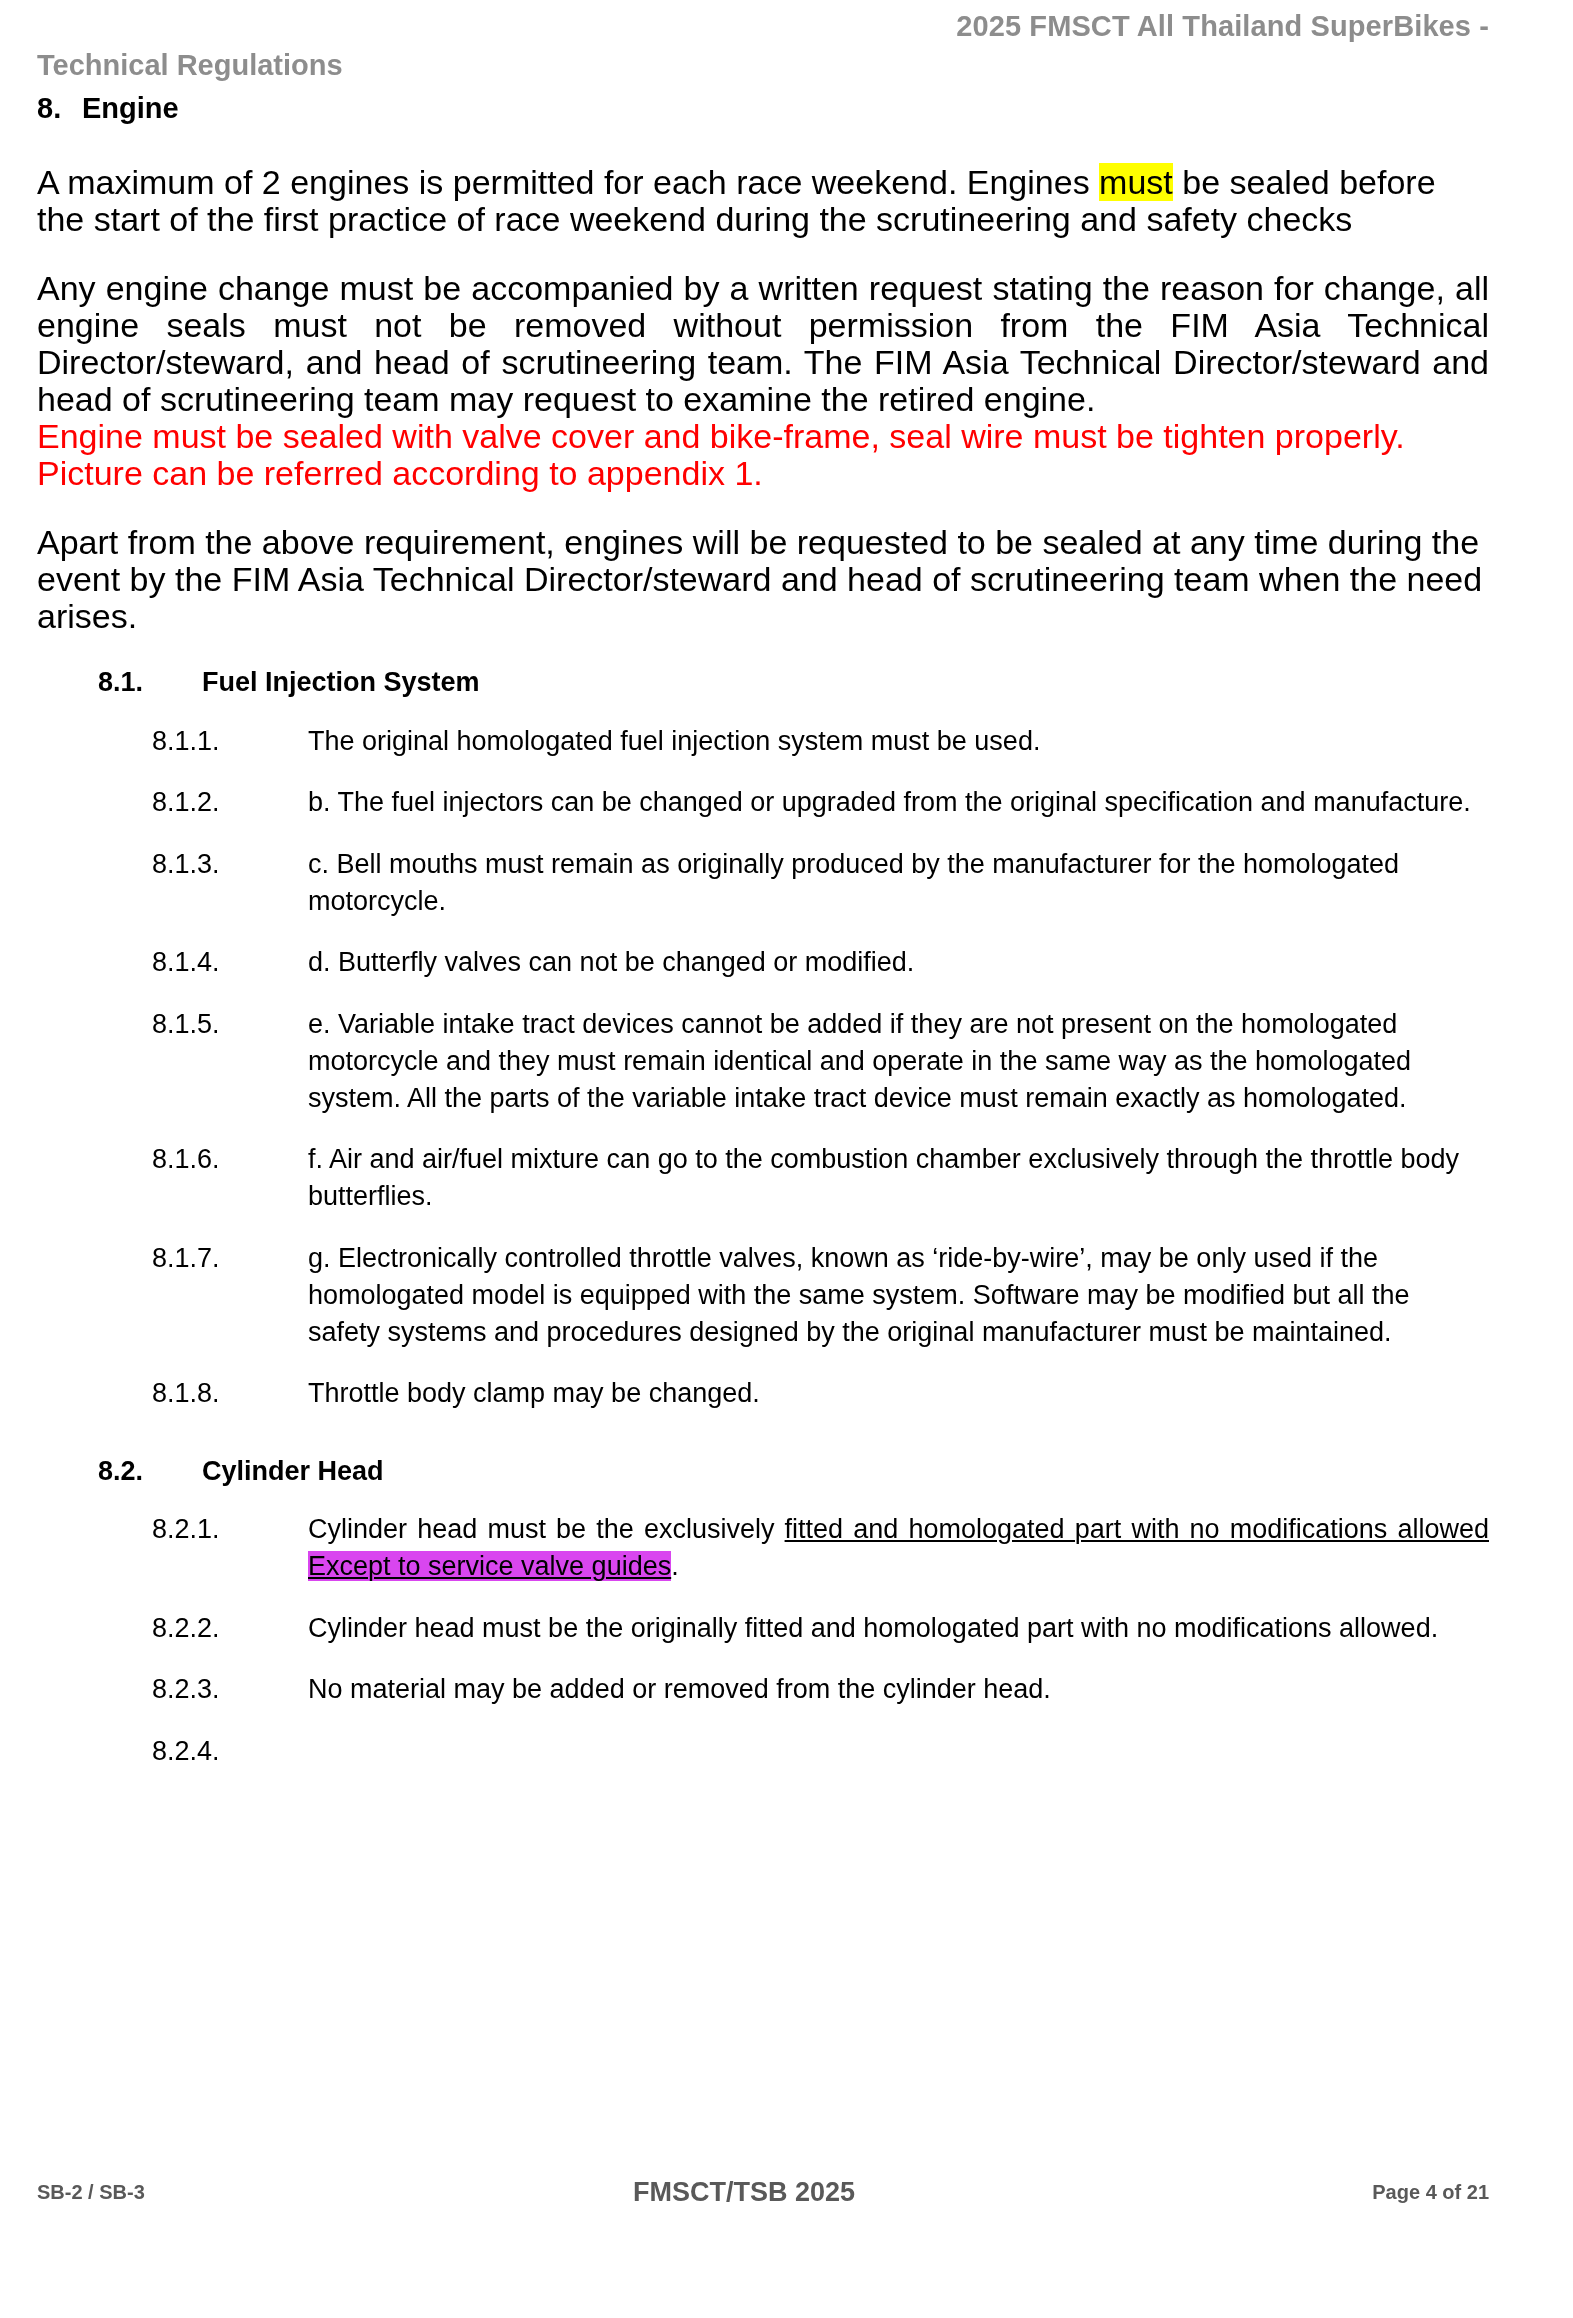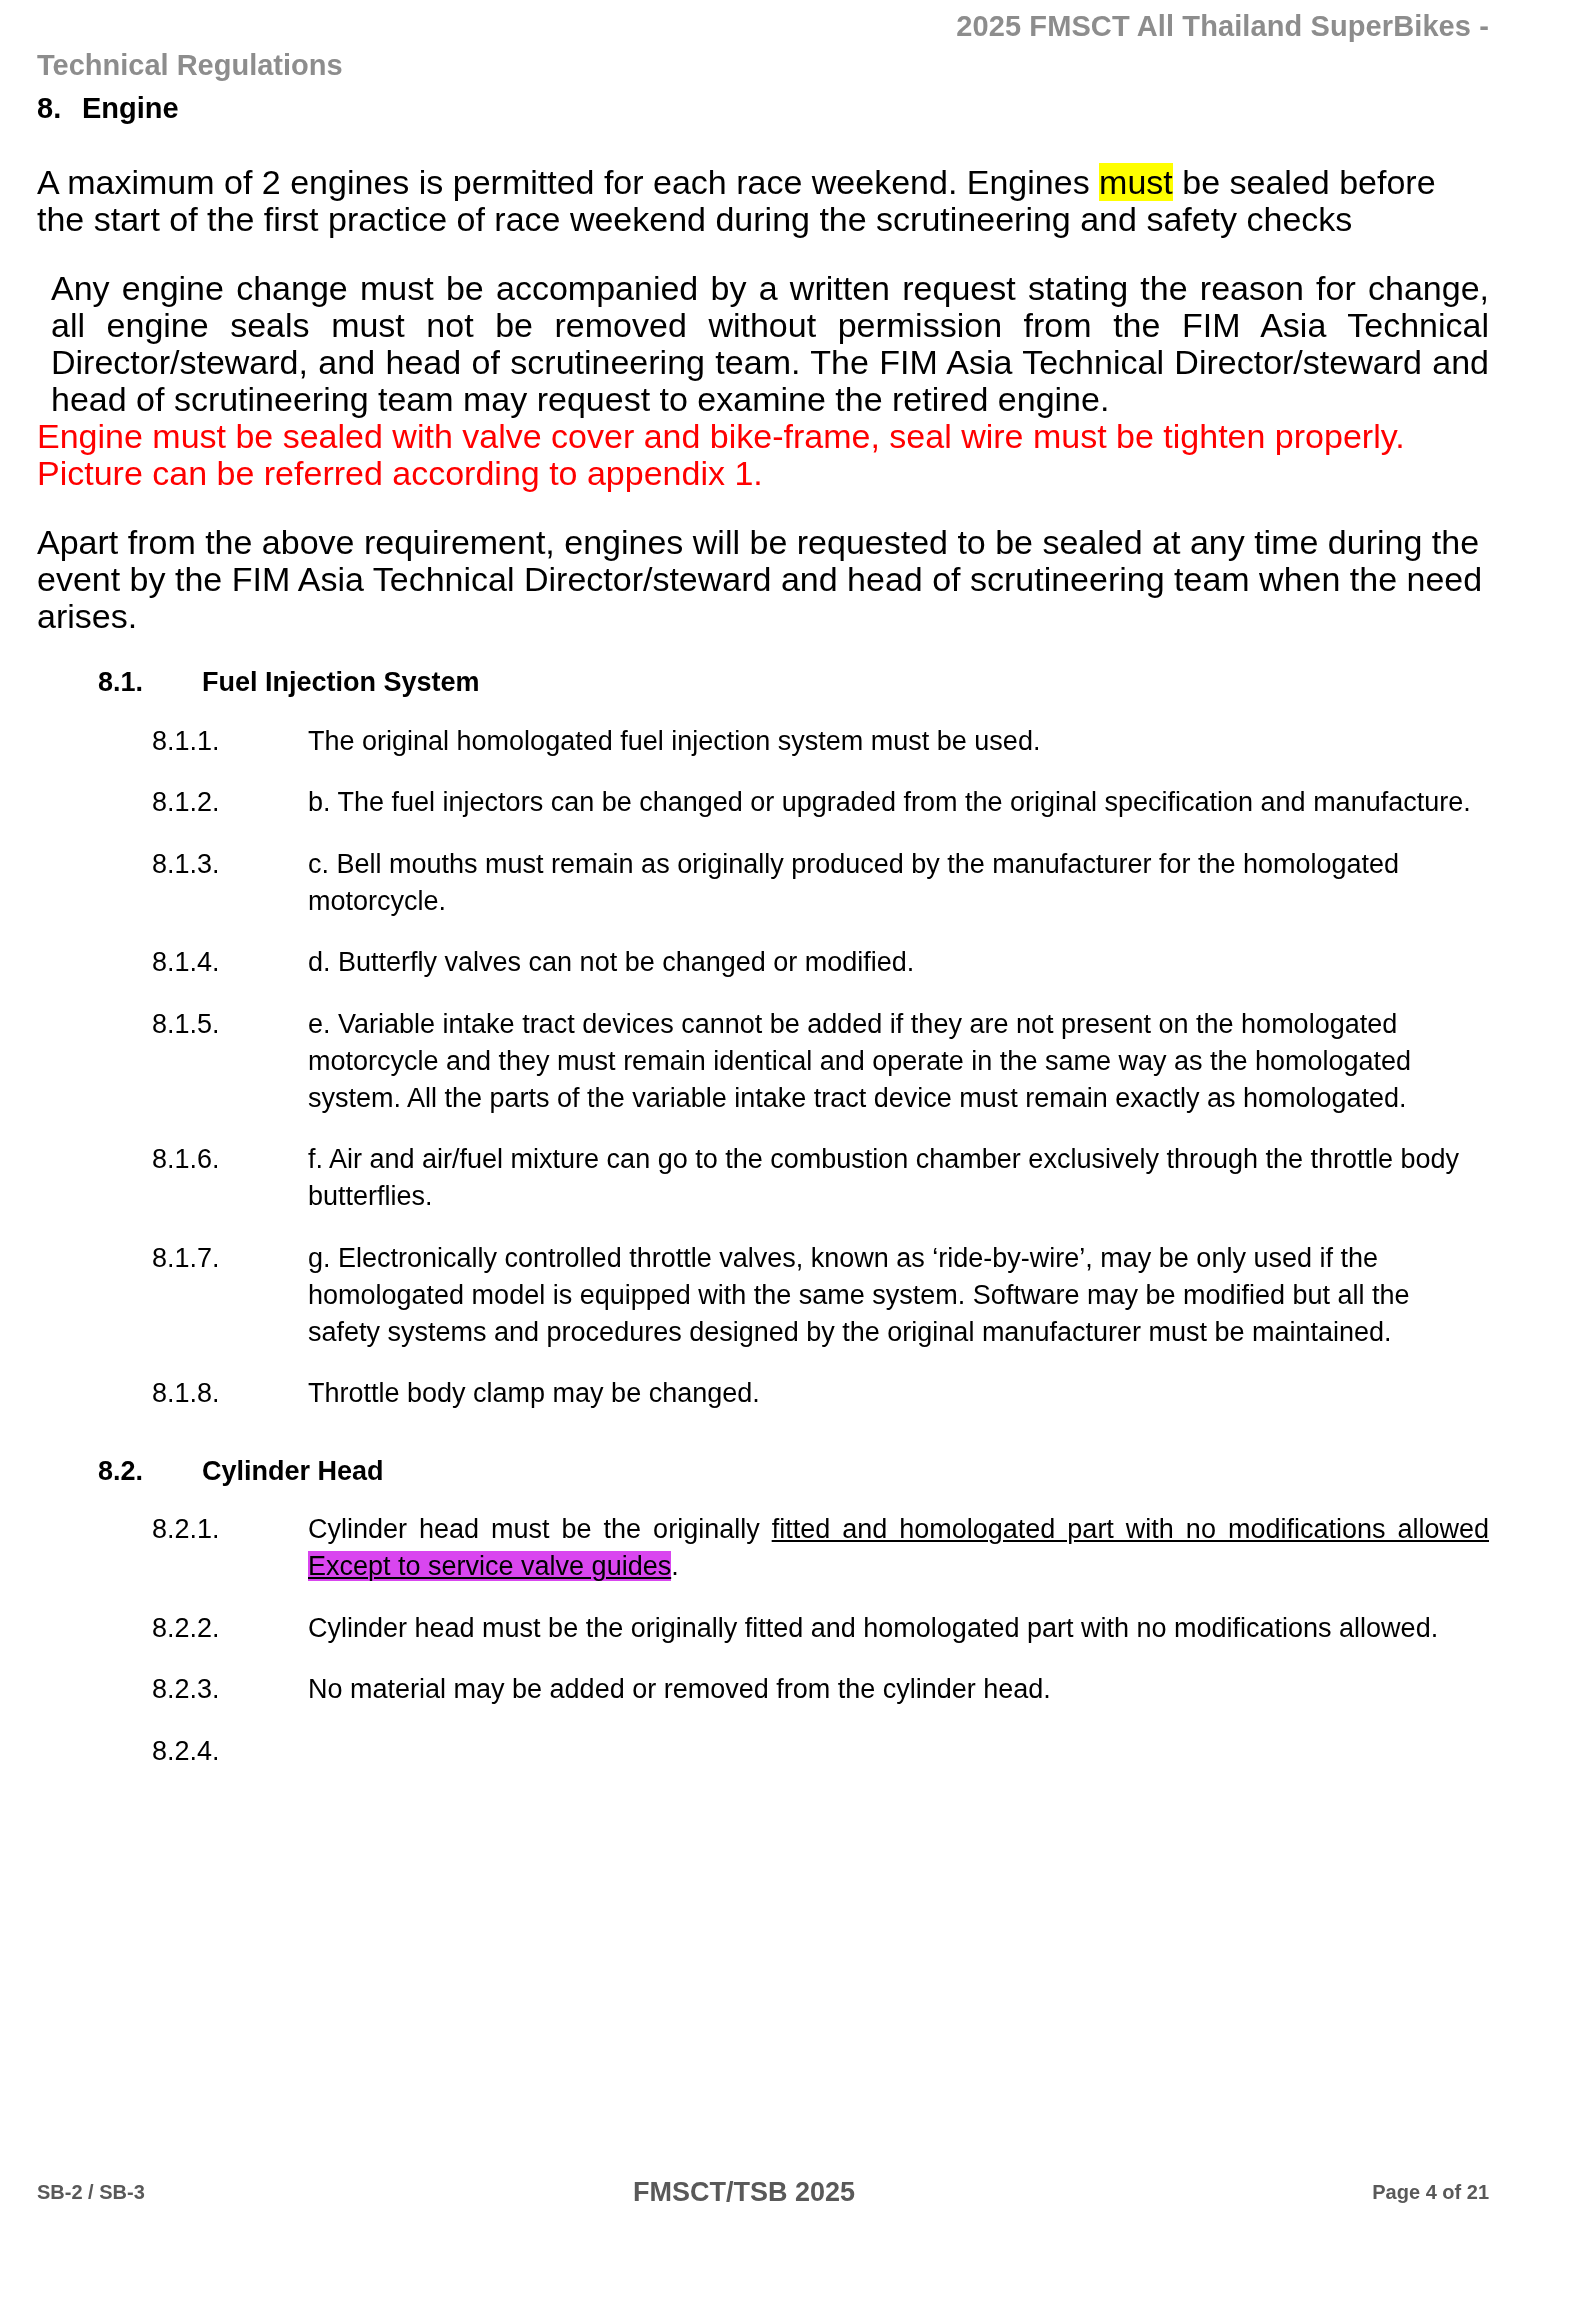--- a/index.html
+++ b/index.html
@@ -74,21 +74,21 @@
     margin: 0 0 32px 0;
     font-size: 34px;
     line-height: 37px;
     text-align: justify;
     text-justify: inter-word;
     color: #000;
     word-spacing: 0px;
   }
   p.para.nojust { text-align: left; }
   p.para.red { color: #ff0000; }
-  p.tight { margin-bottom: 0; margin-left: 14px; }
+  p.tight { margin-bottom: 0; }
 
   .hl {
     background: #ffff00;
   }
   .hl-u {
     background: #d946ef;
     text-decoration: underline;
     text-decoration-thickness: 2.2px;
     text-underline-offset: 2.2px;
   }
@@ -232,21 +232,21 @@
 
     <div class="gap-before-8-2"></div>
 
     <div class="sub-head">
       <span class="sh-num">8.2.</span>
       <span class="sh-label">Cylinder Head</span>
     </div>
 
     <div class="item">
       <span class="it-num">8.2.1.</span>
-      <span class="it-txt"><span>Cylinder head must be the originally </span><span class="u">fitted and homologated part with no modifications allowed </span><span class="hl-u">Except to service valve guides</span><span>.</span></span>
+      <span class="it-txt"><span>Cylinder head must be the exclusively </span><span class="u">fitted and homologated part with no modifications allowed </span><span class="hl-u">Except to service valve guides</span><span>.</span></span>
     </div>
 
     <div class="item">
       <span class="it-num">8.2.2.</span>
       <span class="it-txt">Cylinder head must be the originally fitted and homologated part with no modifications allowed.</span>
     </div>
 
     <div class="item">
       <span class="it-num">8.2.3.</span>
       <span class="it-txt nojust">No material may be added or removed from the cylinder head.</span>

